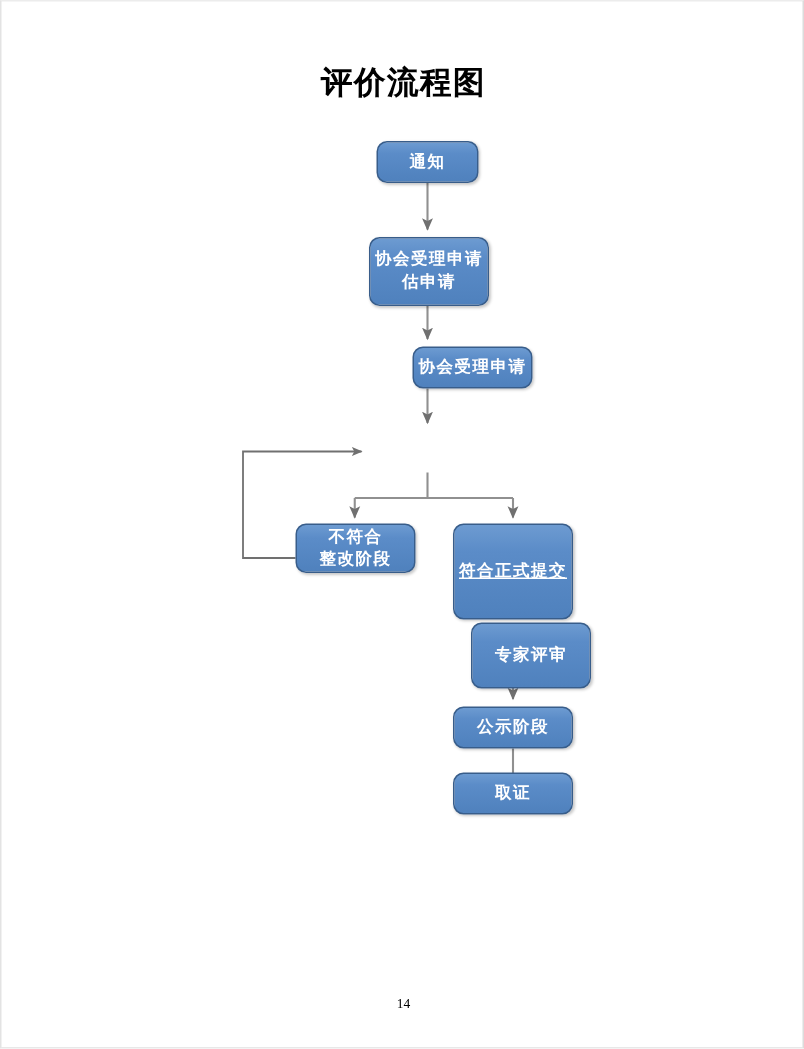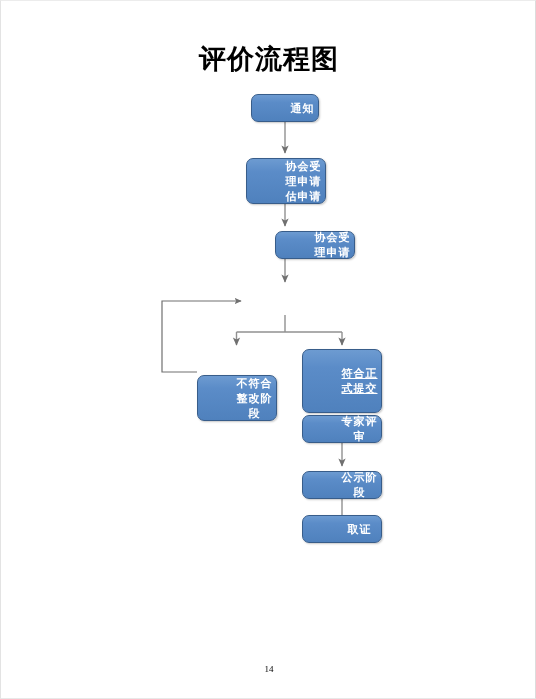--- a/index.html
+++ b/index.html
@@ -26,21 +26,21 @@
     overflow: hidden;
   }
   #doc-title {
     position: absolute;
     left: 0;
     top: 40px;
     width: 536px;
     text-align: center;
     font-family: "Liberation Serif", "DejaVu Serif", serif;
     font-weight: bold;
-    font-size: 27px;
+    font-size: 21px;
     letter-spacing: 1px;
     color: #000000;
   }
   #flow-canvas {
     position: absolute;
     left: 0;
     top: 0;
     width: 536px;
     height: 699px;
   }
@@ -55,21 +55,20 @@
     font-weight: bold;
     font-size: 11px;
     letter-spacing: 1px;
     display: flex;
     align-items: center;
     justify-content: center;
     text-align: center;
     line-height: 15px;
     box-shadow: 1px 1px 2px rgba(0,0,0,0.22);
     white-space: pre-line;
-    padding-left: 35px;
   }
   #page-number {
     position: absolute;
     left: 0;
     top: 663px;
     width: 536px;
     text-align: center;
     font-family: "Liberation Serif", "DejaVu Serif", serif;
     font-size: 9px;
     color: #000000;
@@ -132,26 +131,26 @@
   </svg>
 
   <div class="node" id="node-notice" style="left: 250px; top: 93px; width: 68px; height: 28px;">通知</div>
 
   <div class="node" id="node-submit" style="left: 245px; top: 157px; width: 80px; height: 46px;">协会受理申请
 估申请</div>
 
   <div class="node" id="node-accept" style="left: 245px; top: 230px; width: 80px; height: 28px; margin-left: 29px;">协会受理申请</div>
 
 
-  <div class="node" id="node-noncompliant" style="left: 196px; top: 348px; width: 80px; height: 46px; margin-top: 26px;">不符合
+  <div class="node" id="node-noncompliant" style="left: 196px; top: 348px; width: 80px; height: 33px;">不符合
 整改阶段</div>
 
   <div class="node" id="node-compliant" style="left: 301px; top: 348px; width: 80px; height: 64px; text-decoration: underline;">符合正式提交</div>
 
-  <div class="node" id="node-expert" style="left: 301px; top: 414px; width: 80px; height: 28px;">专家评审</div>
+  <div class="node" id="node-expert" style="left: 313px; top: 414px; width: 80px; height: 44px;">专家评审</div>
 
   <div class="node" id="node-publicity" style="left: 301px; top: 470px; width: 80px; height: 28px;">公示阶段</div>
 
   <div class="node" id="node-certificate" style="left: 301px; top: 514px; width: 80px; height: 28px;">取证</div>
 
   <div id="page-number">14</div>
 
 </div>
 
 </body></html>

